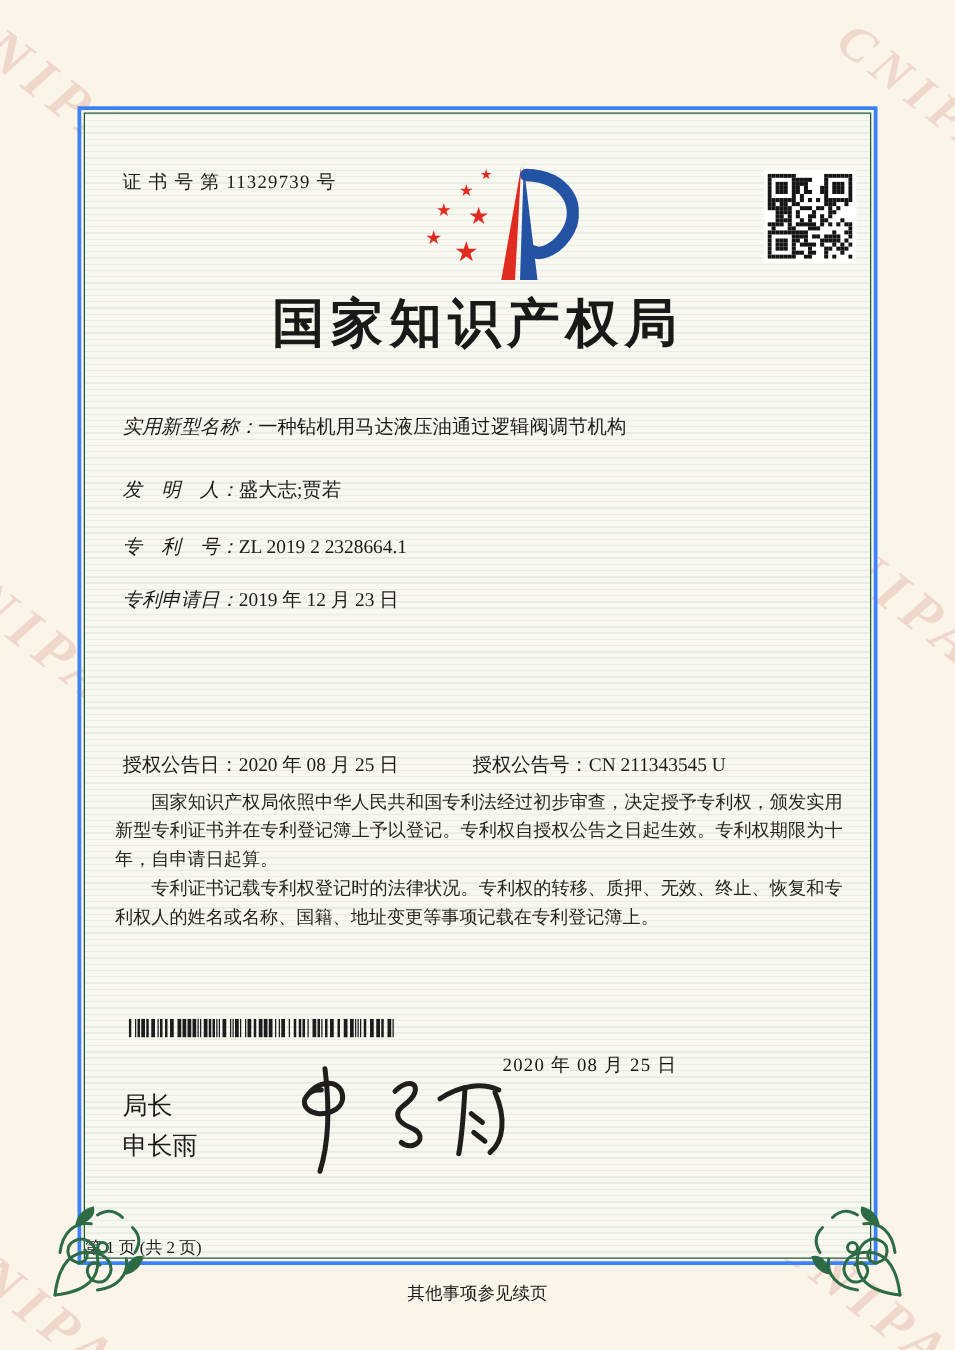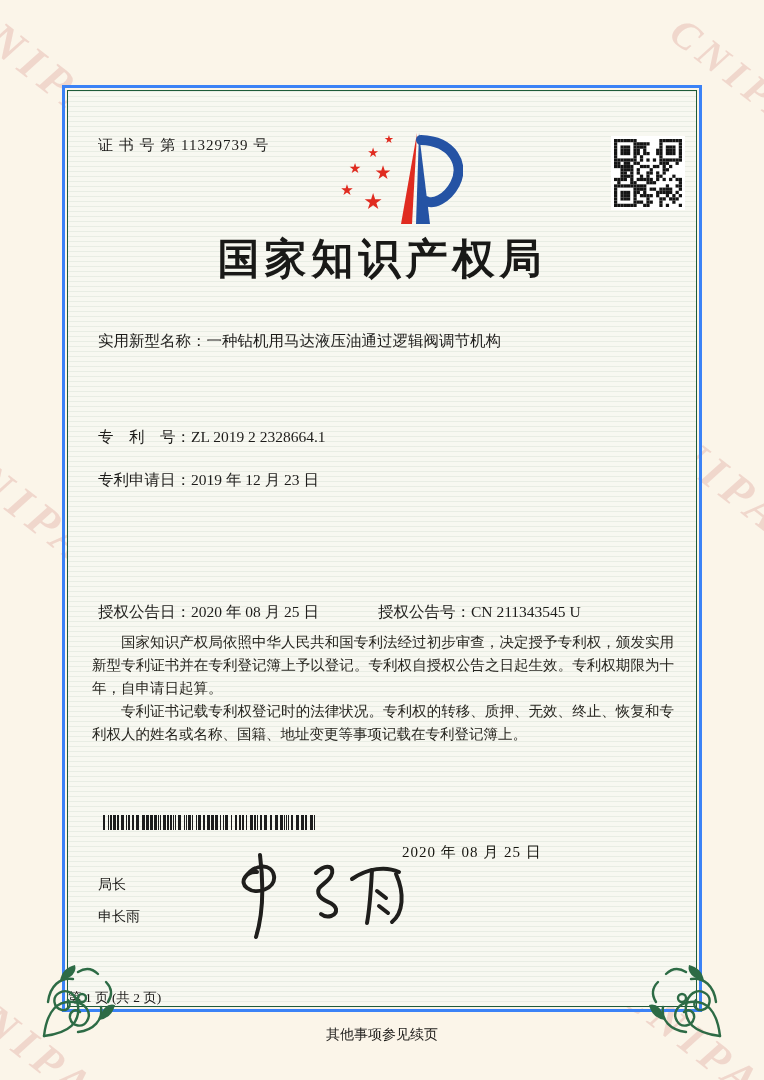--- a/index.html
+++ b/index.html
@@ -33,32 +33,32 @@
   
   .cert-no { position:absolute; left:30px; top:45px; font-size:15px; letter-spacing:1px; }
   .logo { position:absolute; left:263px; top:36px; width:132px; height:100px; }
   .qr { position:absolute; left:543px; top:45px; width:74px; height:74px; background:#fff; padding:3px; }
   .title {
     position:absolute; left:0; top:140px; width:100%;
     text-align:center; font-size:42px; font-weight:bold; letter-spacing:5px; color:#191917;
   }
   
   .field { position:absolute; left:30px; font-size:15.5px; white-space:nowrap; }
-  .field .lbl { display:inline-block; }
+  .field .lbl { display:inline-block;font-style:italic; }
   .grant-col2 { position:absolute; left:280px; top:0; }
   
   .body-text {
     position:absolute; left:24px; top:540px; width:582px;
     font-size:14.5px; line-height:23px; text-align:justify; color:#26251f;
   }
   .body-text p { text-indent:2em; }
   
   .barcode { position:absolute; left:35px; top:724px; width:212px; height:15px; }
   
-  .director { position:absolute; left:30px; top:778px; font-size:14px; line-height:32px; }
+  .director { position:absolute; left:30px; top:778px; font-size:20px; line-height:32px; }
   .signature { position:absolute; left:158px; top:758px; width:185px; height:92px; }
   
   .seal { position:absolute; left:395px; top:698px; width:202px; height:202px; opacity:0.93; }
   .seal-date { position:absolute; left:402px; top:843px; width:170px; font-size:15px; color:#16150f; letter-spacing:1px; z-index:5; }
   
   .page-num { position:absolute; left:0; top:898px; width:100%; text-align:left; font-size:13.5px; }
   .footer-note { position:absolute; left:0; top:1026px; width:100%; text-align:center; font-size:14px; z-index:2; }
   
   .ornament { position:absolute; width:96px; height:96px; z-index:4; }
   .ornament.br { left:628px; top:944px; }
@@ -335,20 +335,23 @@
           <rect x="14" y="20" width="1" height="1" fill="#141414"></rect>
           <rect x="16" y="20" width="1" height="1" fill="#141414"></rect>
           <rect x="20" y="20" width="1" height="1" fill="#141414"></rect>
         </svg>
 
       <div class="title">国家知识产权局</div>
 
       <div class="field" style="top:240px;">
         <span class="lbl">实用新型名称：</span><span>一种钻机用马达液压油通过逻辑阀调节机构</span>
       </div>
+      <div class="field" style="top:291px;">
+        <span class="lbl">发　明　人：</span><span>盛大志;贾若</span>
+      </div>
       <div class="field" style="top:336px;">
         <span class="lbl">专　利　号：</span><span>ZL 2019 2 2328664.1</span>
       </div>
       <div class="field" style="top:379px;">
         <span class="lbl">专利申请日：</span><span>2019 年 12 月 23 日</span>
       </div>
       <div class="field" style="top:511px;">
         <span>授权公告日：</span><span>2020 年 08 月 25 日</span>
         <span class="grant-col2">
           <span>授权公告号：</span><span>CN 211343545 U</span>

